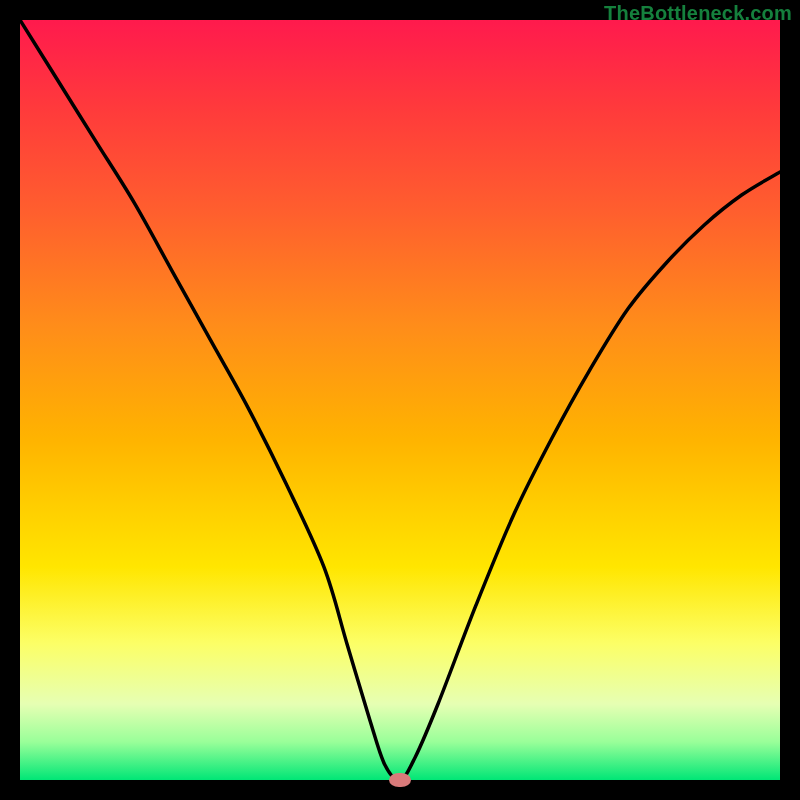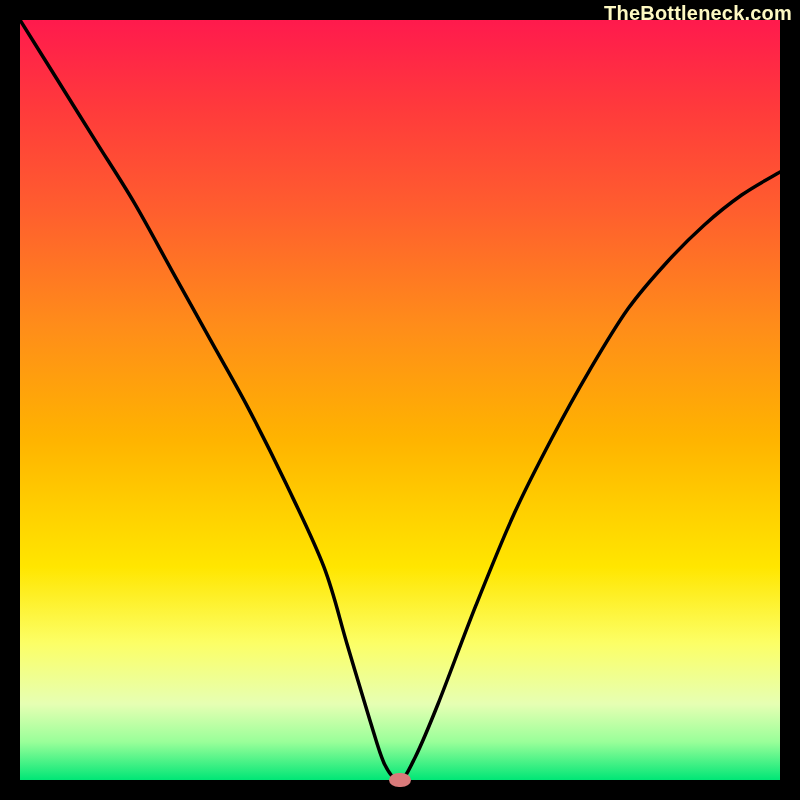--- a/index.html
+++ b/index.html
@@ -38,21 +38,21 @@
       #00e676 100%
     );
   }
   .watermark {
     position: absolute;
     top: 2px;
     right: 8px;
     font-family: Arial, Helvetica, sans-serif;
     font-size: 20px;
     font-weight: 600;
-    color: #fef9c3;
+    color: #15803d;
     letter-spacing: 0.2px;
   }
   svg.curve {
     position: absolute;
     left: 0;
     top: 0;
     width: 760px;
     height: 760px;
   }
   .marker {

